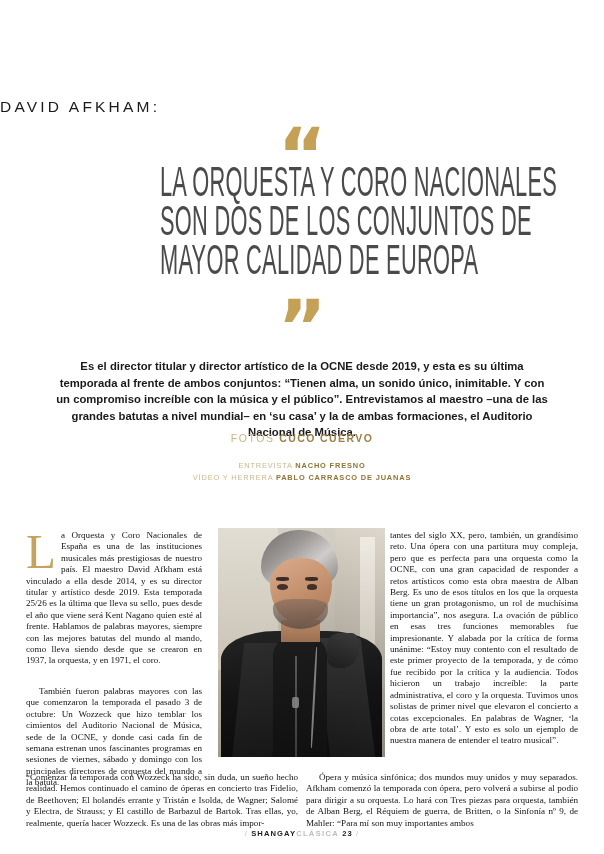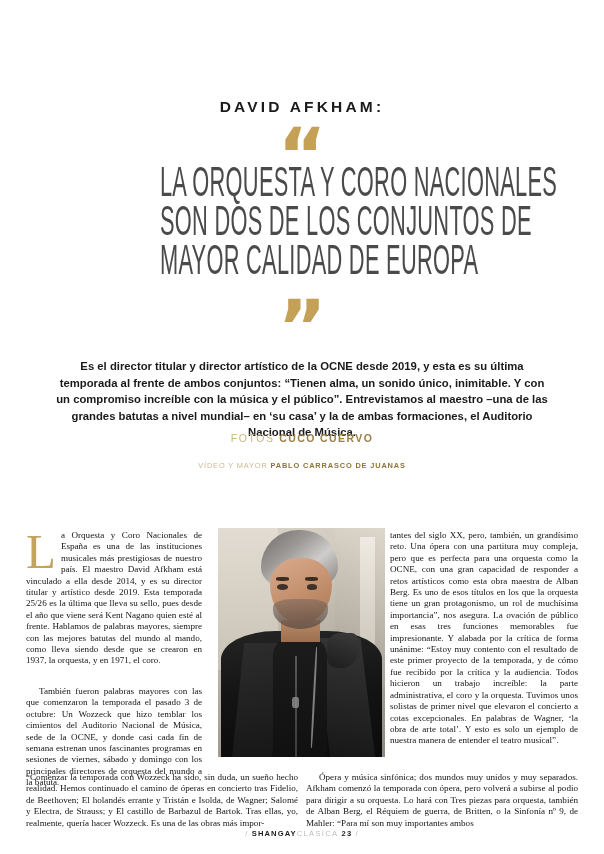--- a/index.html
+++ b/index.html
@@ -21,23 +21,22 @@
     inset: 0;
     background: #ffffff;
   }
 
   
   .kicker {
     position: absolute;
     top: 98px;
     left: 0;
     width: 604px;
-    text-align: center;
     font-family: "Liberation Sans", sans-serif;
-    font-weight: bold;
+    font-weight: normal;
     font-size: 15.5px;
     letter-spacing: 3.2px;
     color: #1b1b1b;
   }
 
   
   .quote-mark {
     position: absolute;
     left: 0;
     width: 604px;
@@ -291,21 +290,21 @@
     left: 0;
     top: 829px;
     width: 604px;
     text-align: center;
     font-family: "Liberation Sans", sans-serif;
     font-size: 7.6px;
     letter-spacing: 1.1px;
     color: #b9b9b9;
   }
   .footer .brand { color: #1d1d1d; font-weight: bold; text-align: right; }
-  .footer .sub   { color: #bdbdbd; font-weight: normal; letter-spacing: 1.3px;}
+  .footer .sub   { color: #bdbdbd; font-weight: bold; letter-spacing: 1.3px;}
   .footer .pg    { color: #1d1d1d; font-weight: bold; }
 </style>
 </head>
 <body>
 
 <div class="page">
 
   <div class="kicker">DAVID AFKHAM:</div>
 
   <div class="quote-mark quote-open">“</div>
@@ -320,21 +319,25 @@
 
   <div class="standfirst">Es el director titular y director artístico de la OCNE desde 2019, y esta es su última temporada al frente de ambos conjuntos: “Tienen alma, un sonido único, inimitable. Y con un compromiso increíble con la música y el público”. Entrevistamos al maestro –una de las grandes batutas a nivel mundial– en ‘su casa’ y la de ambas formaciones, el Auditorio Nacional de Música.</div>
 
   <div class="credits credit-photo">
     <span class="lbl">FOTOS</span>
     <span class="nm">CUCO CUERVO</span>
   </div>
 
   <div class="credits credit-block">
     <div>
-      <span class="lbl">VÍDEO Y MAYOR</span>
+      <span class="lbl">ENTREVISTA</span>
+      <span class="nm">NACHO FRESNO</span>
+    </div>
+    <div>
+      <span class="lbl">VÍDEO Y HERRERA</span>
       <span class="nm">PABLO CARRASCO DE JUANAS</span>
     </div>
   </div>
 
   <div class="photo">
     <div class="photo-bg"></div>
     <div class="photo-wallL"></div>
     <div class="photo-wallR"></div>
     <div class="photo-doorframe"></div>
     <div class="photo-body"></div>

